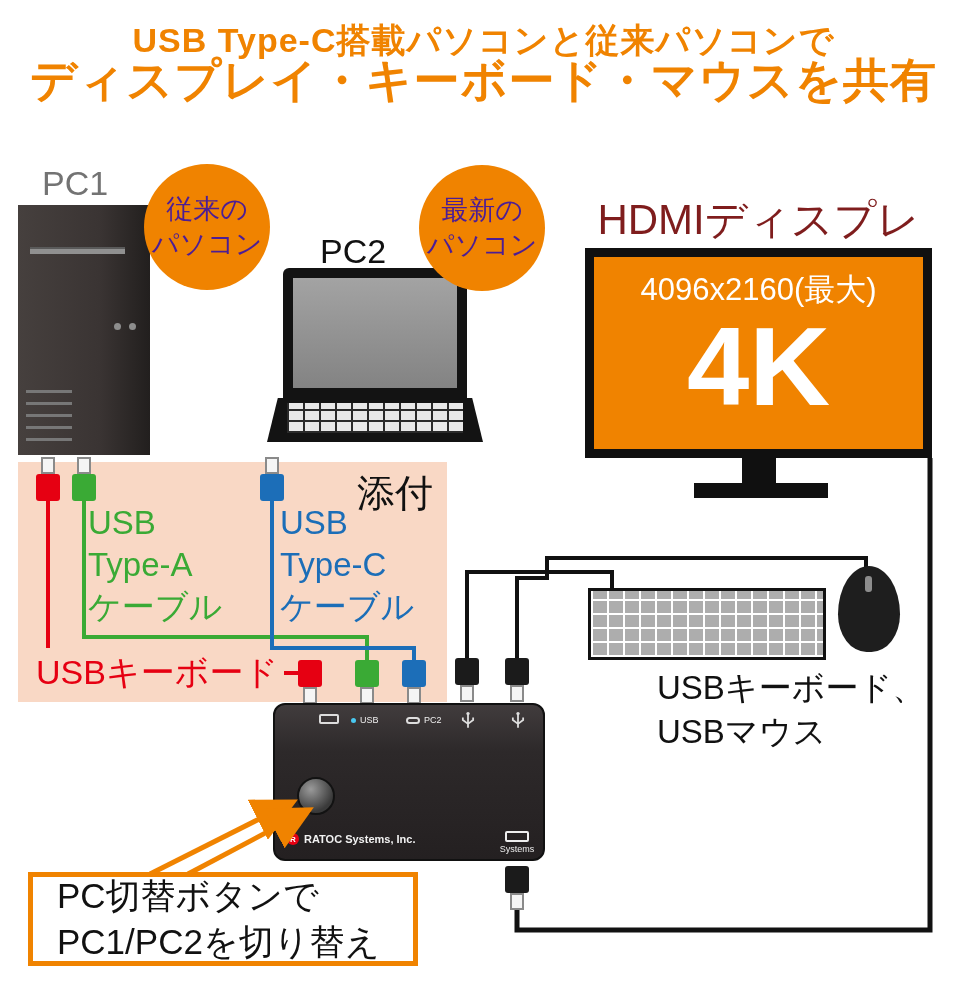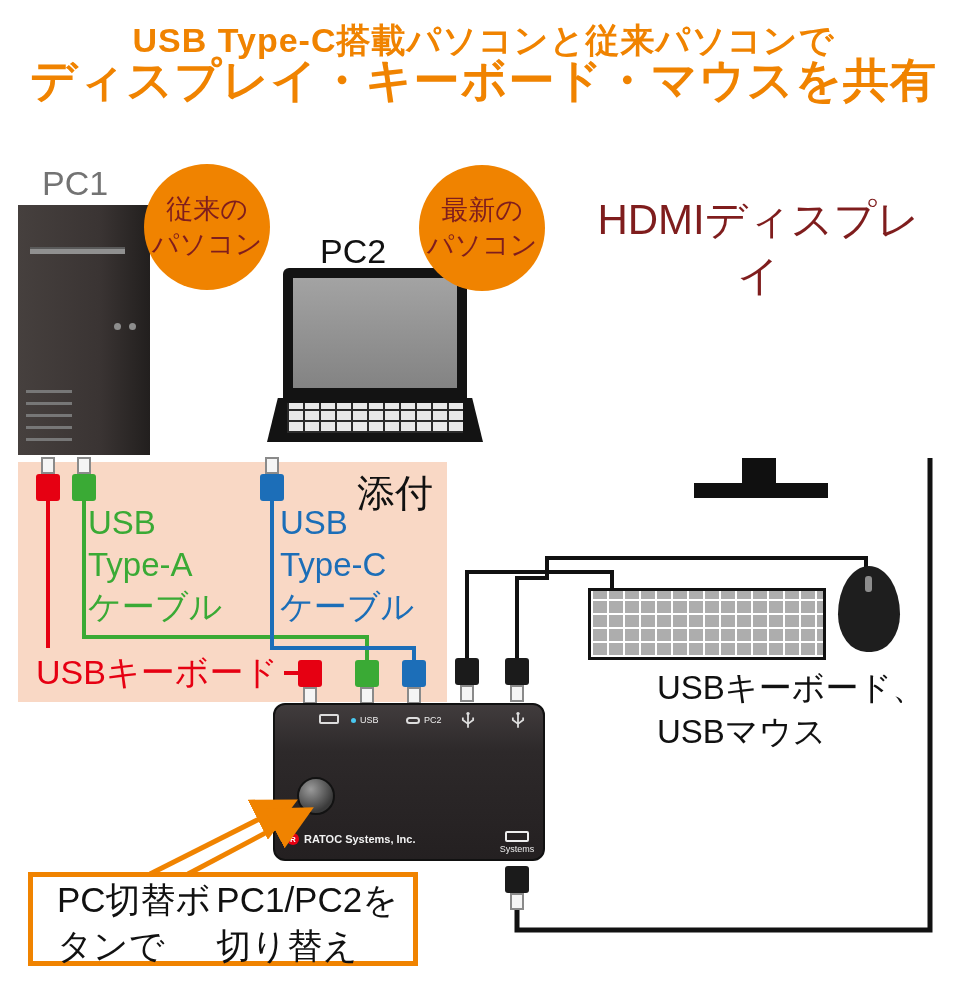--- a/index.html
+++ b/index.html
@@ -18,21 +18,21 @@
   .tower { position:absolute; left:18px; top:205px; width:132px; height:250px;
            background:linear-gradient(90deg,#46403e 0%,#3a3433 62%,#221f1e 100%); }
   .tower .slot { position:absolute; left:12px; top:42px; width:95px; height:7px;
                  background:#909090; border-top:2px solid #5a5a5a; }
   .tower .dot { position:absolute; width:7px; height:7px; border-radius:50%; background:#8d8d8d; }
   .tower .vents { position:absolute; left:8px; bottom:14px; width:46px; height:60px;
                   background:repeating-linear-gradient(0deg,#777 0 3px, transparent 3px 12px); }
 
   
   .badge { position:absolute; width:126px; height:126px; border-radius:50%; background:#f08300;
-           color:#7f1d1d; font-size:27px; line-height:1.3; display:flex; align-items:center;
+           color:#4c1d95; font-size:27px; line-height:1.3; display:flex; align-items:center;
            justify-content:center; text-align:center; }
   .badge1 { left:144px; top:164px; }
   .badge2 { left:419px; top:165px; }
 
   
   .pc2-label { position:absolute; left:320px; top:232px; font-size:34px; color:#111; }
   .lap-screen { position:absolute; left:283px; top:268px; width:184px; height:130px;
                 background:#131313; border-radius:6px 6px 0 0; padding:10px; }
   .lap-screen .panel { width:100%; height:100%; background:linear-gradient(180deg,#a3a3a3,#838383); }
   .lap-deck { position:absolute; left:267px; top:398px; width:216px; height:44px; background:#131313;
@@ -94,21 +94,21 @@
   .kvm .port-c { position:absolute; left:131px; top:12px; width:14px; height:7px;
                  border:2px solid #ddd; border-radius:4px; }
   .kvm .usbsvg { position:absolute; top:6px; }
   .kvm .console-port { position:absolute; left:230px; top:126px; width:24px; height:11px;
                        border:2px solid #eee; border-radius:2px; }
   .kvm .console-label { position:absolute; left:222px; top:139px; width:40px; text-align:center;
                         color:#eee; font-size:9px; }
 
   
   .callout { position:absolute; left:28px; top:872px; width:390px; height:94px; background:#fff;
-             border:5px solid #f08300; display:flex; flex-direction:row; justify-content:center;
+             border:5px solid #f08300; display:flex; flex-direction:column; justify-content:center;
              padding-left:24px; font-size:35px; line-height:1.32; color:#111; z-index:2; }
 
   .cable-layer { position:absolute; left:0; top:0; z-index:1; pointer-events:none; }
   .arrow-layer { position:absolute; left:0; top:0; z-index:3; pointer-events:none; }
   .z2 { z-index:2; }
 </style>
 </head>
 <body>
 
 <div class="canvas">
@@ -142,20 +142,24 @@
   </div>
   <div class="lap-deck z2"></div>
   <div class="lap-keys z2"></div>
 
   <div class="badge badge1 pre z2">従来の
 パソコン</div>
   <div class="badge badge2 pre z2">最新の
 パソコン</div>
 
   <div class="disp-label z2">HDMIディスプレイ</div>
+  <div class="monitor z2">
+    <div class="res">4096x2160(最大)</div>
+    <div class="fourk">4K</div>
+  </div>
   <div class="stand z2"></div>
   <div class="base z2"></div>
 
   <div class="tenpu">添付</div>
   <div class="lbl-usba pre">USB
 Type-A
 ケーブル</div>
   <div class="lbl-usbc pre">USB
 Type-C
 ケーブル</div>

